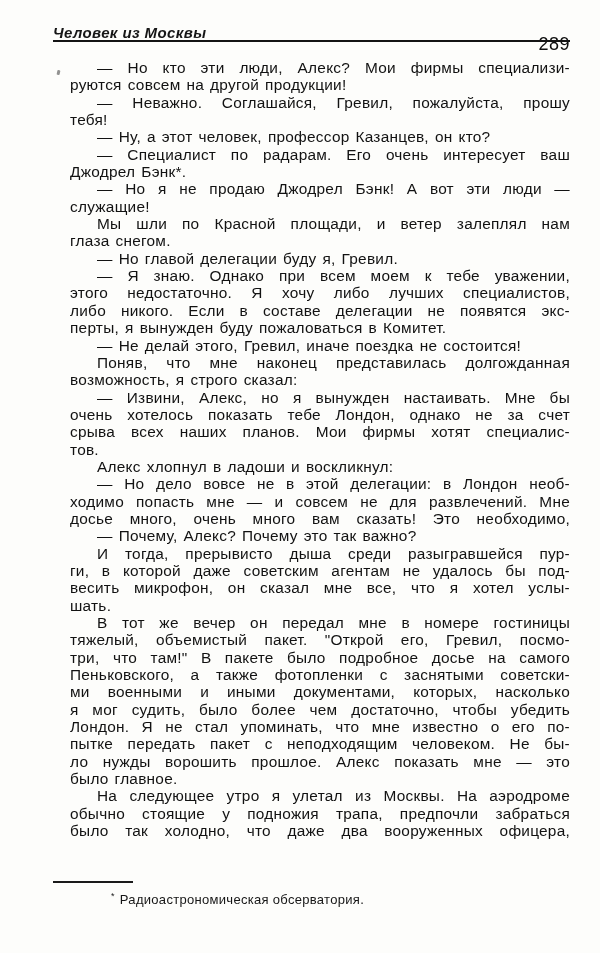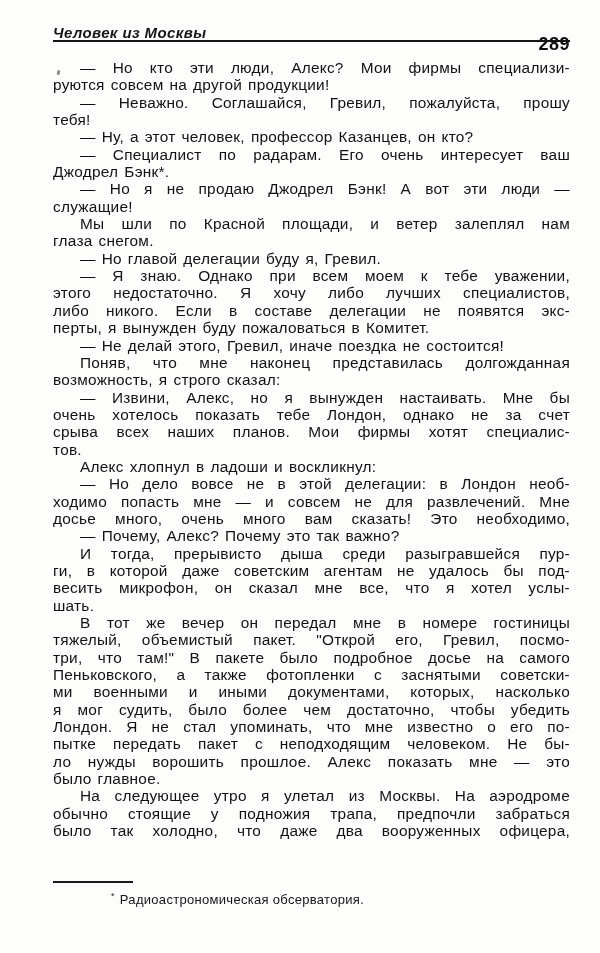--- a/index.html
+++ b/index.html
@@ -21,41 +21,42 @@
     position:absolute; left:53px; right:30px; top:18px;
     display:flex; justify-content:space-between; align-items:flex-end;
   }
   .running-title {
     font-style:italic; font-weight:bold;
     font-size:15px; letter-spacing:0.4px;
     color:#161616;
     padding-bottom:14px;
   }
   .page-number {
-    font-weight:bold; font-size:18px; letter-spacing:0.5px;
+    font-weight:normal; font-size:18px; letter-spacing:0.5px;
     color:#0d0d0d;
     margin-top:16px;
   }
   .head-rule {
     position:absolute; left:53px; right:30px; top:40px;
     height:2.3px; background:#141414;
   }
   
   .body-text {
     position:absolute; left:53px; top:59px; width:517px;
     font-size:15.4px; line-height:17.35px;
     letter-spacing:0.25px; word-spacing:1.5px;
     color:#121212;
   }
   .para { margin:0; }
   .line {
     text-align:justify;
     text-align-last:justify;
     white-space:nowrap; 
     overflow:hidden;
+    margin-left:17px;
   }
   .line.first { text-indent:27px; }
   .line.para-end { text-align-last:left; }
   
   .footnote-rule {
     position:absolute; left:53px; top:881px;
     width:80px; height:1.8px; background:#1a1a1a;
   }
   .footnote {
     position:absolute; left:75px; top:891px; right:30px;

